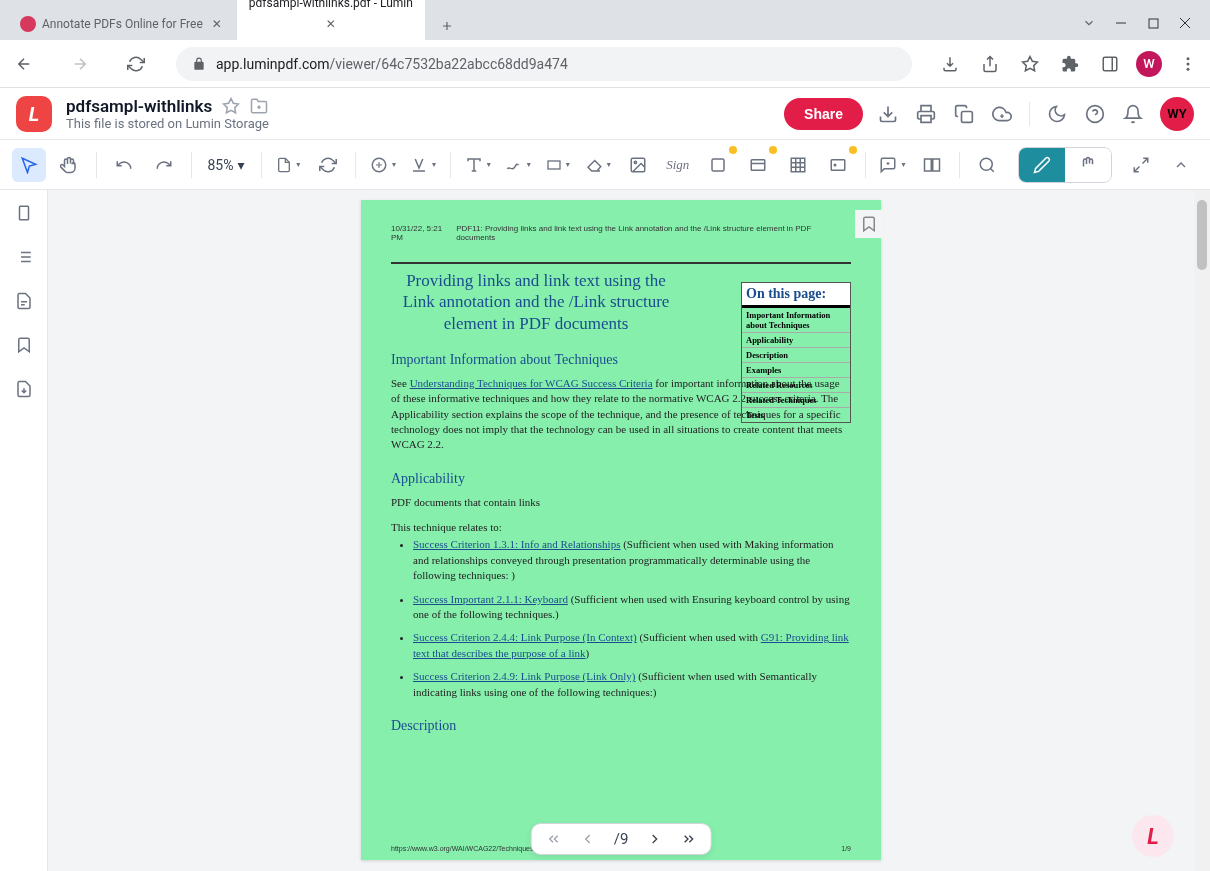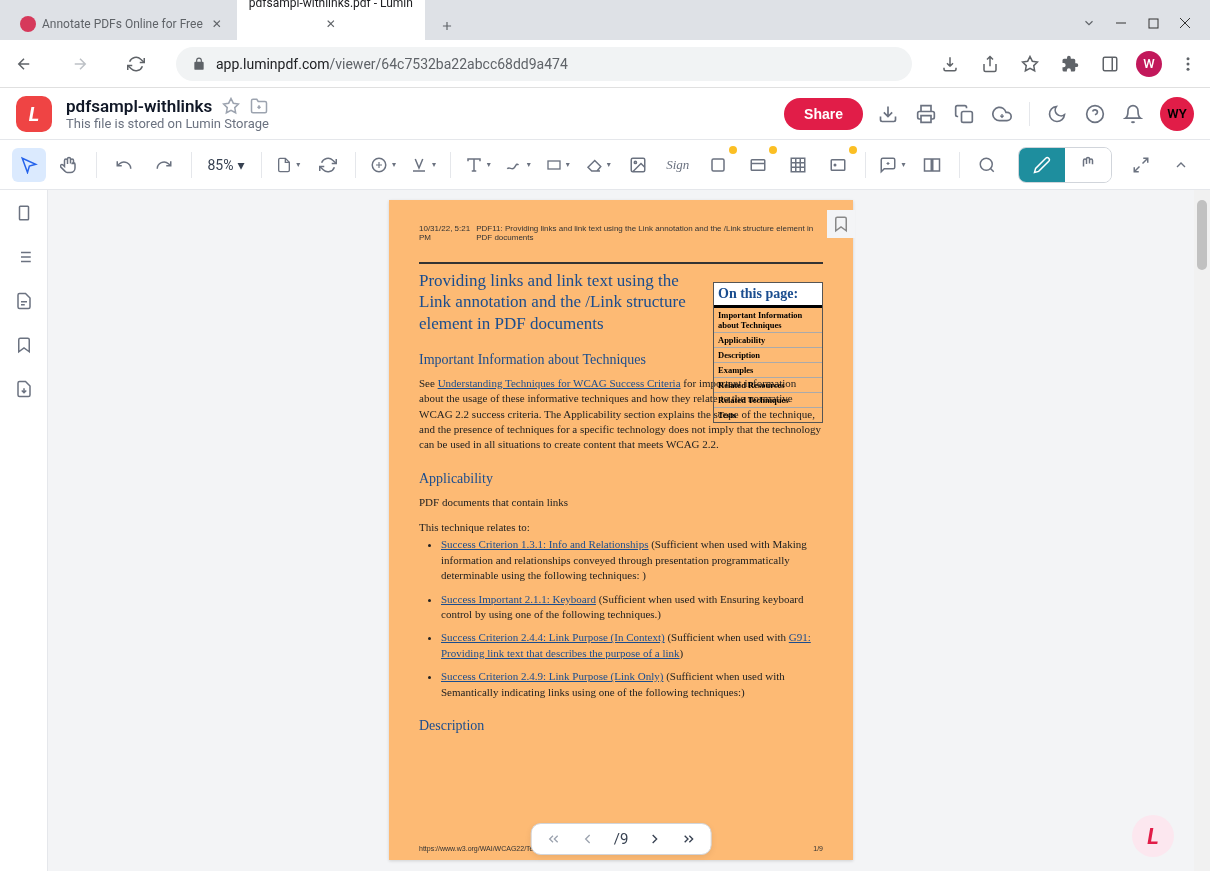--- a/index.html
+++ b/index.html
@@ -56,27 +56,27 @@
 .toggle-btn.off { background: #fff; color: #6b7280; }
 
 
 .main { display: flex; height: calc(871px - 40px - 48px - 52px - 50px); position: relative; }
 .left-rail { width: 48px; background: #fff; border-right: 1px solid #e5e7eb; display: flex; flex-direction: column; align-items: center; padding-top: 12px; gap: 22px; }
 .rail-icon { color: #6b7280; cursor: pointer; width: 22px; height: 22px; display:flex; align-items:center; justify-content:center;}
 .viewport { flex: 1; background: #f3f4f6; overflow: hidden; position: relative; display: flex; justify-content: center; }
 .scrollbar { width: 16px; background: #f1f1f1; position: relative; }
 .scroll-thumb { position: absolute; top: 10px; left: 3px; width: 10px; height: 70px; background: #c1c1c1; border-radius: 5px; }
 
-.page { width: 464px; background: #fdba74; margin-top: 10px; padding: 24px 30px 20px; box-shadow: 0 1px 3px rgba(0,0,0,0.15); position: relative; font-family: "Times New Roman", serif; height: 660px;}
+.page { width: 520px; background: #86efac; margin-top: 10px; padding: 24px 30px 20px; box-shadow: 0 1px 3px rgba(0,0,0,0.15); position: relative; font-family: "Times New Roman", serif; height: 660px;}
 .bookmark-corner { position: absolute; top: 10px; right: -2px; width: 28px; height: 28px; background: #f3f4f6; display:flex; align-items:center; justify-content:center; color:#888;}
 .page-meta { display: flex; justify-content: space-between; font-size: 8px; color: #333; margin-bottom: 20px; font-family: Arial, sans-serif;}
 .page-nav-btns { display: flex; gap: 3px; margin-bottom: 8px; }
 .page-nav-btn { border: 1px solid #888; padding: 2px 6px; font-size: 9px; background: #fff; font-family: "Times New Roman", serif; }
 .page hr { border: none; border-top: 2px solid #333; margin-bottom: 6px; }
-.page h1 { font-size: 17px; color: #1a4d8f; font-weight: normal; line-height: 1.25; margin-bottom: 14px; width: 290px; }
+.page h1 { font-size: 17px; color: #1a4d8f; font-weight: normal; line-height: 1.25; margin-bottom: 14px; width: 290px; text-align: center; }
 .page h2 { font-size: 14px; color: #1a4d8f; font-weight: normal; margin: 18px 0 8px; }
 .page p, .page li { font-size: 11px; color: #222; line-height: 1.4; }
 .page a.ln { color: #1a4d8f; text-decoration: underline; }
 .page ul { padding-left: 22px; margin-top: 2px;}
 .page li { margin-bottom: 8px; }
 .toc-box { position: absolute; top: 82px; right: 30px; width: 110px; border: 1px solid #555; font-size: 8.5px; }
 .toc-box .toc-h { background: #fff; padding: 3px 4px; font-weight: bold; color: #1a4d8f; border-bottom: 3px solid #000000; font-size:14px;}
 .toc-box .toc-i { padding: 2px 4px; border-bottom: 1px solid #aaa; font-weight: bold; }
 .toc-box .toc-i:last-child { border-bottom: none; }
 .page-footer { position: absolute; bottom: 8px; left: 30px; right: 30px; display: flex; justify-content: space-between; font-size: 7px; font-family: Arial, sans-serif; color: #333;}

